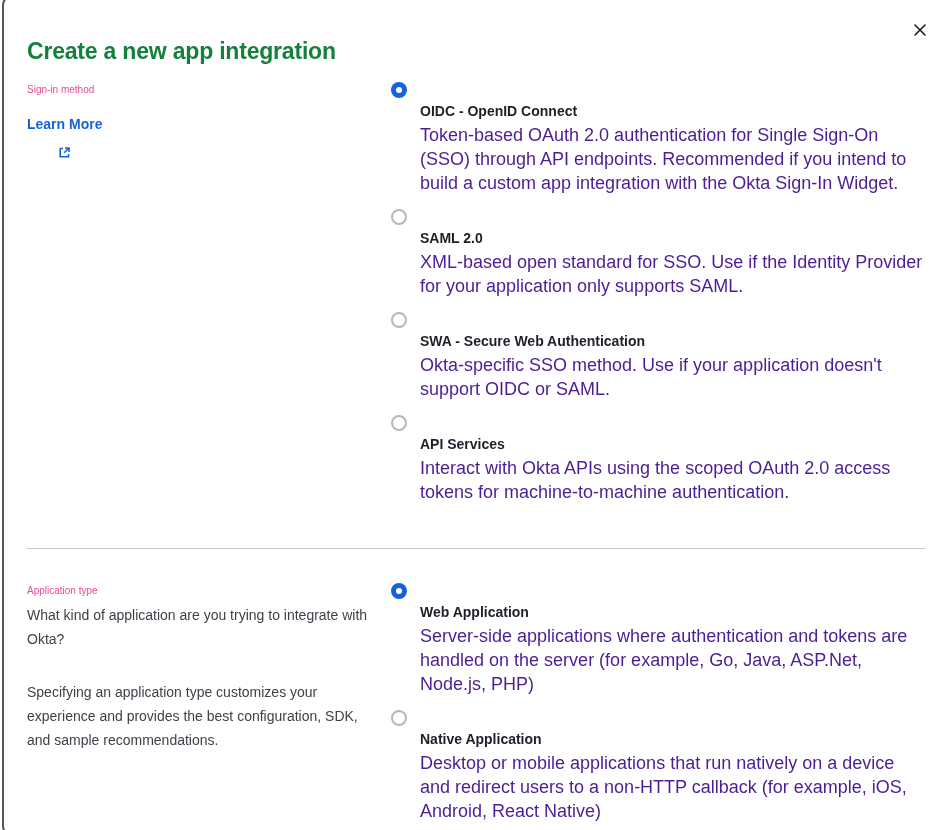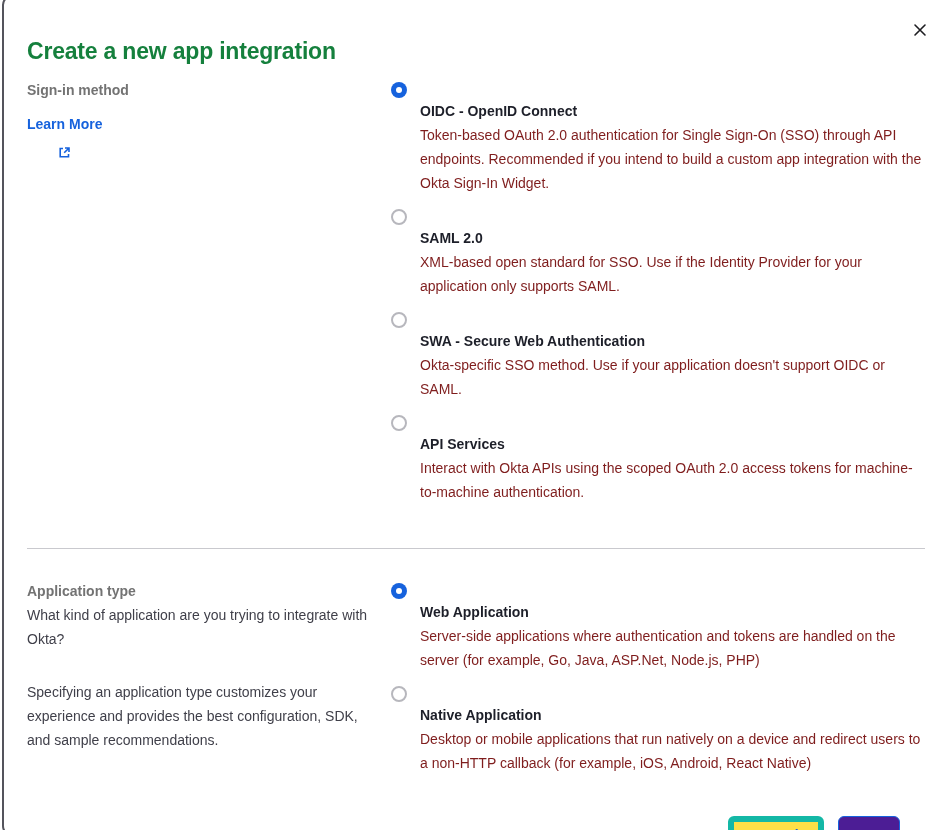--- a/index.html
+++ b/index.html
@@ -32,21 +32,21 @@
     letter-spacing: -0.2px;
     margin-bottom: 13px;
   }
 
   .section {
     display: grid;
     grid-template-columns: 345px 1fr;
     column-gap: 19px;
   }
   .section-left .section-heading {
-    font-size: 14px; font-weight: 700; color: #737373;
+    font-size: 10px; font-weight: 400; color: #ec4899;
     line-height: 24px;
   }
   .learn-more {
     display: inline-flex; align-items: center; gap: 6px;
     margin-top: 10px;
     font-size: 14px; font-weight: 700;
     color: #1662dd; text-decoration: none;
     line-height: 24px;
     flex-direction: column;
   }
@@ -74,21 +74,21 @@
   .option.is-selected .radio::after {
     content: ""; position: absolute; inset: 5px;
     background: #fff; border-radius: 50%;
   }
   .option-text { max-width: 505px; margin-top: 21px; }
   .option-label {
     font-size: 14px; font-weight: 700; color: #1d1f29;
     line-height: 24px;
   }
   .option-desc {
-    font-size: 14px; color: #7f1d1d; line-height: 24px;
+    font-size: 18px; color: #4c1d95; line-height: 24px;
   }
 
   .divider {
     border: none; border-top: 1px solid #c9c9ce;
     margin: 34px 0 30px 0;
   }
 
   .footer {
     display: flex; justify-content: flex-end; align-items: center;
     gap: 14px;

